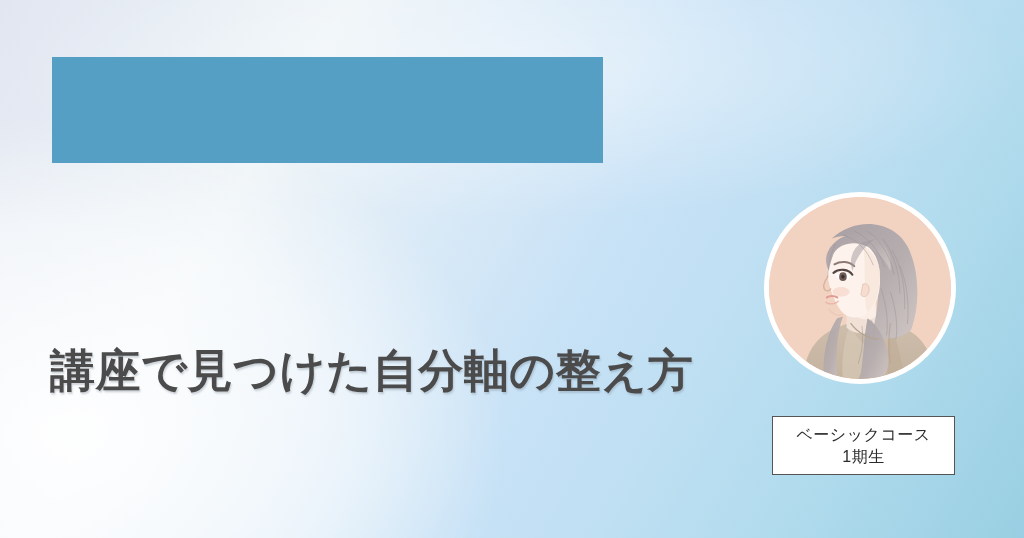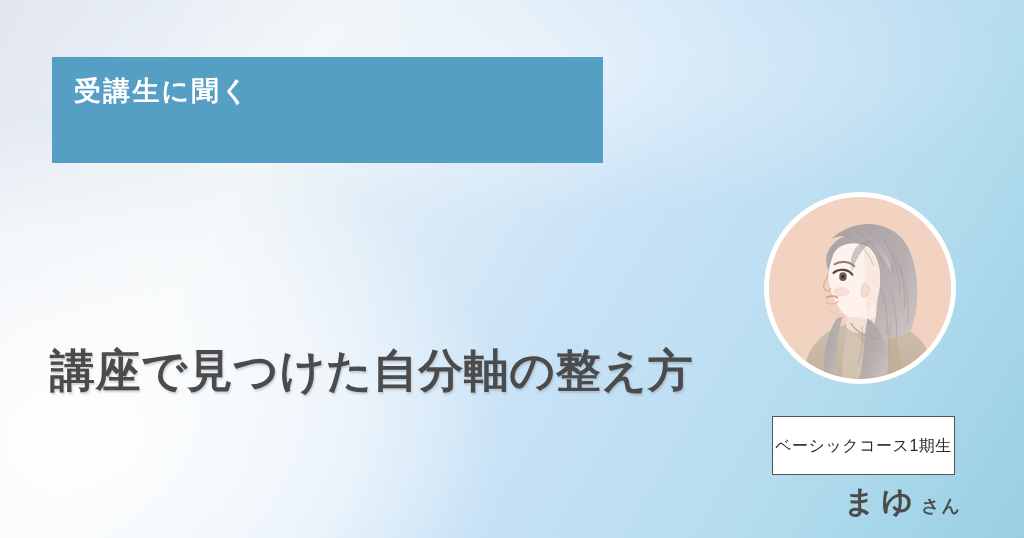--- a/index.html
+++ b/index.html
@@ -117,21 +117,21 @@
   .course-box {
     position: absolute;
     left: 772px;
     top: 416px;
     width: 183px;
     height: 59px;
     background: #ffffff;
     border: 1.5px solid #555555;
     box-sizing: border-box;
     display: flex;
-    flex-direction: row;
+    flex-direction: column;
     align-items: center;
     justify-content: center;
     line-height: 1.32;
   }
   .course-line1 {
     font-size: 16px;
     color: #2b2b2b;
     letter-spacing: 0.5px;
     font-weight: 400;
   }
@@ -168,21 +168,20 @@
 </style>
 </head>
 <body>
 
 <div id="canvas">
 
   <div class="bg-wash-top"></div>
   <div class="bg-wash-left"></div>
 
   <div class="banner">
-    <div class="banner-line">受講生に聞く</div>
   </div>
 
 
   <div class="subhead">講座で見つけた自分軸の整え方</div>
 
   <div class="portrait">
     <svg viewBox="0 0 192 192" xmlns="http://www.w3.org/2000/svg">
       <defs>
         <clipPath id="circleClip">
           <circle cx="96" cy="96" r="96"></circle>
@@ -259,17 +258,14 @@
         <path d="M128 133 C126 146 126 162 128 176" fill="none" stroke="#b6a490" stroke-width="1.2" opacity="0.8"></path>
       </g>
     </svg>
   </div>
 
   <div class="course-box">
     <div class="course-line1">ベーシックコース</div>
     <div class="course-line2">1期生</div>
   </div>
 
-  <div class="name-row">
-    <span class="name-main">まゆ</span><span class="name-suffix">さん</span>
-  </div>
 
 </div>
 
 </body></html>

